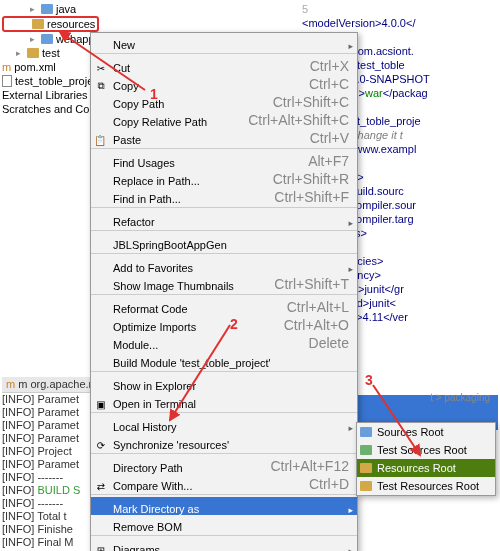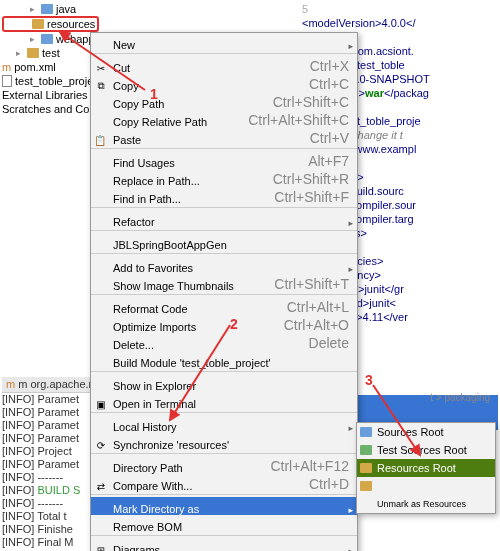--- a/index.html
+++ b/index.html
@@ -10,21 +10,21 @@
 .tree-item.d2{padding-left:28px}
 .folder-icon{width:12px;height:10px;display:inline-block}
 .folder-tan{background:#d4a849;border-radius:1px}
 .folder-blue{background:#6a9edb;border-radius:1px}
 .file-icon{width:10px;height:12px;background:#fff;border:1px solid #888;display:inline-block}
 .arrow{width:8px;color:#888;font-size:9px}
 .red-box{border:2px solid #e03030;border-radius:3px;padding:0 2px}
 .editor{position:absolute;right:0;top:0;width:200px;height:100%;background:#fff;font-family:monospace;font-size:10px;line-height:14px;padding:2px;overflow:hidden}
 .editor .ln{white-space:nowrap}
 .tag-o{color:#000080}
-.val{color:#008000;font-weight:bold}
+.val{color:#008000;font-weight:normal}
 .cmt{color:#808080;font-style:italic}
 .menu{position:absolute;left:90px;top:32px;width:268px;background:#f2f2f2;border:1px solid #999;box-shadow:2px 2px 6px rgba(0,0,0,.3);z-index:10}
 .menu-row{display:flex;align-items:flex-end;height:18px;padding:0 8px 0 22px;position:relative;color:#000}
 .menu-row.hl{background:#3874d1;color:#fff}
 .menu-row .lbl{flex:1}
 .menu-row .sc{color:#888;font-size:14px}
 .menu-row .ic{position:absolute;left:3px;width:14px;text-align:center;font-size:10px}
 .menu-row .sub{position:absolute;right:4px;font-size:9px;color:#666}
 .menu-row.hl .sub{color:#fff}
 .sep{height:1px;background:#ccc;margin:2px 0}
@@ -190,21 +190,21 @@
   <div class="sep"></div>
   <div class="menu-row">
       <span class="lbl">Reformat Code</span>
       <span class="sc">Ctrl+Alt+L</span>
     </div>
   <div class="menu-row">
       <span class="lbl">Optimize Imports</span>
       <span class="sc">Ctrl+Alt+O</span>
     </div>
   <div class="menu-row">
-      <span class="lbl">Delete...</span>
+      <span class="lbl">Module...</span>
       <span class="sc">Delete</span>
     </div>
   <div class="menu-row">
       <span class="lbl">Build Module 'test_toble_project'</span>
     </div>
   <div class="sep"></div>
   <div class="menu-row">
       <span class="lbl">Show in Explorer</span>
     </div>
   <div class="menu-row">
@@ -255,23 +255,21 @@
   <div class="sub-row">
       <span class="ic" style="background:#6cb26c"></span>
       <span>Test Sources Root</span>
     </div>
   <div class="sub-row hl">
       <span class="ic" style="background:#d4a849"></span>
       <span>Resources Root</span>
     </div>
   <div class="sub-row">
       <span class="ic" style="background:#d4a849"></span>
-    </div>
-  <div class="sub-row">
-      <span style="font-size:9px">Unmark as Resources</span>
+      <span>Test Resources Root</span>
     </div>
 </div>
 
 <div class="anno" style="left:150px;top:86px">1</div>
 <div class="anno" style="left:230px;top:316px">2</div>
 <div class="anno" style="left:365px;top:372px">3</div>
 
 <svg class="arrow-red" style="left:40px;top:20px" width="120" height="80">
     <defs>
       <marker id="ah1" markerWidth="6" markerHeight="6" refX="5" refY="3" orient="auto">

